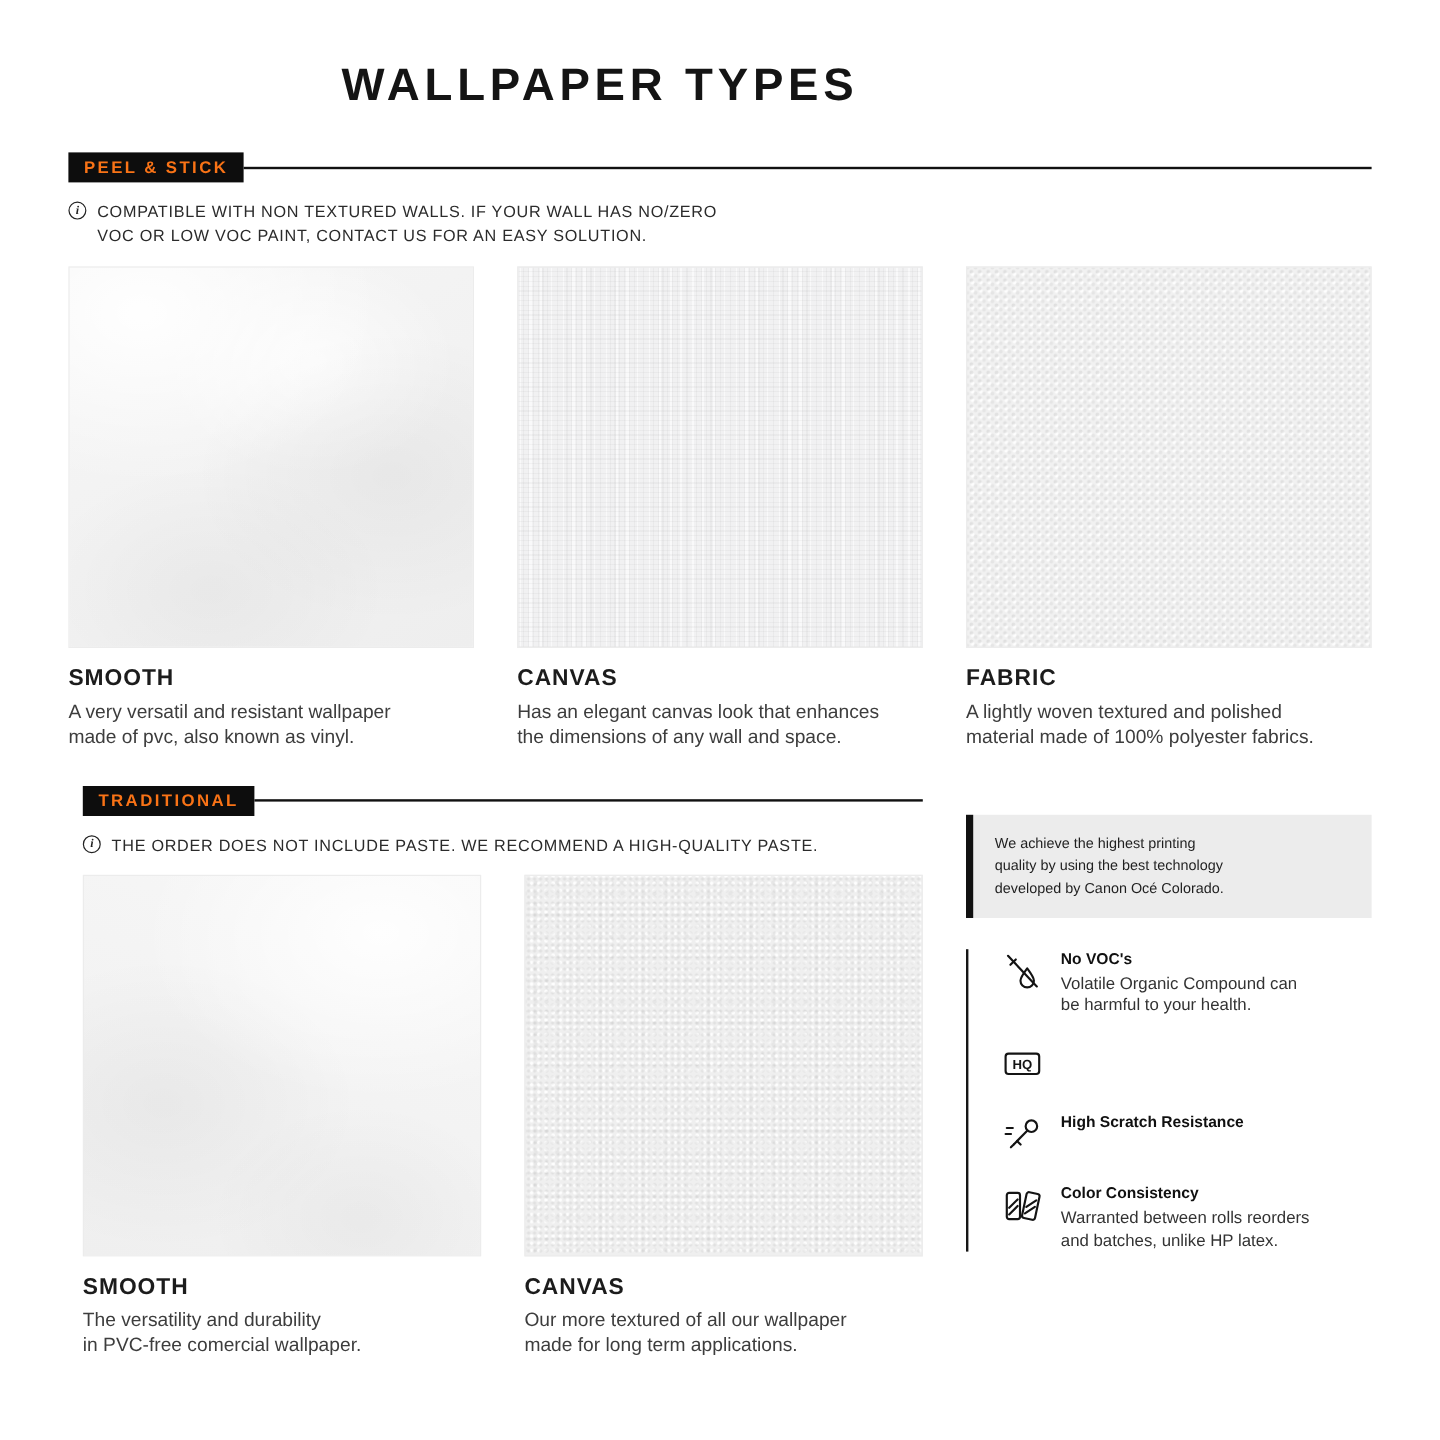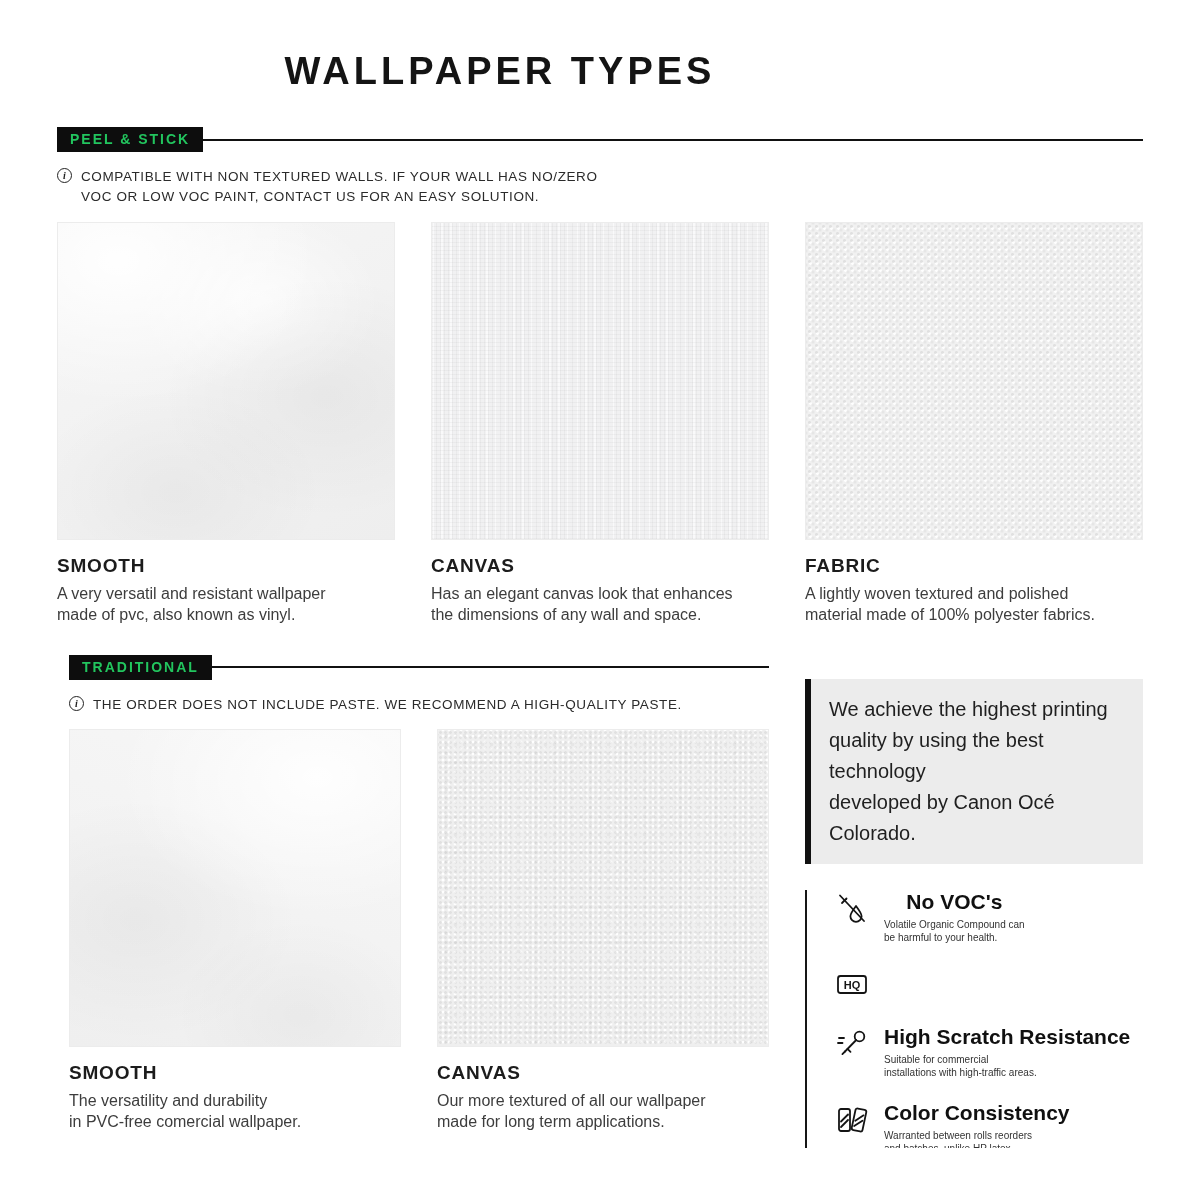--- a/index.html
+++ b/index.html
@@ -14,21 +14,21 @@
     font-size:38px;
     font-weight:700;
     letter-spacing:4px;
     color:#141414;
   }
 
   .content { padding:0 57px; }
 
   .section-header { display:flex; align-items:center; margin-top:34px; }
   .section-label {
-    background:#0d0d0d; color:#22c55e;
+    background:#0d0d0d; color:#f97316;
     font-size:14px; font-weight:700; letter-spacing:2px;
     padding:4px 13px 5px 13px;
     white-space:nowrap;
   }
   .section-line { flex:1; height:2px; background:#111111; }
 
   .note { display:flex; align-items:flex-start; margin-top:15px; }
   .info-icon {
     width:15px; height:15px; border:1.6px solid #222222; border-radius:50%;
     display:inline-flex; align-items:center; justify-content:center;
@@ -100,34 +100,34 @@
   .bottom-area { display:flex; column-gap:36px; margin-top:30px; }
   .left-col { flex:0 0 712px;padding-left:12px; }
   .right-col { flex:1; padding-top:24px; }
 
   .quality-box {
     background:#ececec;
     border-left:6px solid #111111;
     padding:15px 18px;
   }
   .quality-box p {
-    font-size:20px; line-height:1.55; color:#1f1f1f; white-space:pre-line;
+    font-size:12px; line-height:1.55; color:#1f1f1f; white-space:pre-line;
   }
 
   .features {
     margin-top:26px;
     border-left:2px solid #161616;
     padding-left:26px;
     display:flex; flex-direction:column; row-gap:21px;
   }
   .feature { display:flex; column-gap:13px; align-items:flex-start; }
   .feature-icon { width:38px; height:38px; flex:none; }
   .feature-icon svg { width:38px; height:38px; display:block; }
-  .feature-title { font-size:21px; font-weight:700; color:#101010;text-align:center; }
-  .feature-desc { margin-top:4px; font-size:10px; color:#333333; line-height:1.35; white-space:pre-line; }
+  .feature-title { font-size:13px; font-weight:700; color:#101010; }
+  .feature-desc { margin-top:4px; font-size:14px; color:#333333; line-height:1.35; white-space:pre-line; }
 </style>
 </head>
 <body>
 
 <div class="page">
 
   <h1 class="title">WALLPAPER TYPES</h1>
 
   <div class="content">
 
@@ -245,22 +245,20 @@
                 <circle cx="26.5" cy="11.5" r="4.8"></circle>
                 <path d="M23.2 15 L12 26.5"></path>
                 <path d="M14.5 23.8 l3 3"></path>
                 <path d="M12 26.5 l-2.6 2.6"></path>
                 <line x1="6" y1="13" x2="11" y2="13"></line>
                 <line x1="5" y1="18" x2="9.5" y2="18"></line>
               </svg>
             </span>
             <div>
               <div class="feature-title">High Scratch Resistance</div>
-              <div class="feature-desc">Suitable for commercial
-installations with high-traffic areas.</div>
             </div>
           </div>
 
           <div class="feature">
             <span class="feature-icon">
               <svg viewBox="0 0 38 38" fill="none" stroke="#141414" stroke-width="1.8" stroke-linecap="round" stroke-linejoin="round">
                 <rect x="6" y="8" width="11" height="22" rx="2"></rect>
                 <line x1="8" y1="26" x2="15" y2="19"></line>
                 <line x1="8" y1="20.5" x2="15" y2="13.5"></line>
                 <g transform="rotate(12 26 19)">

